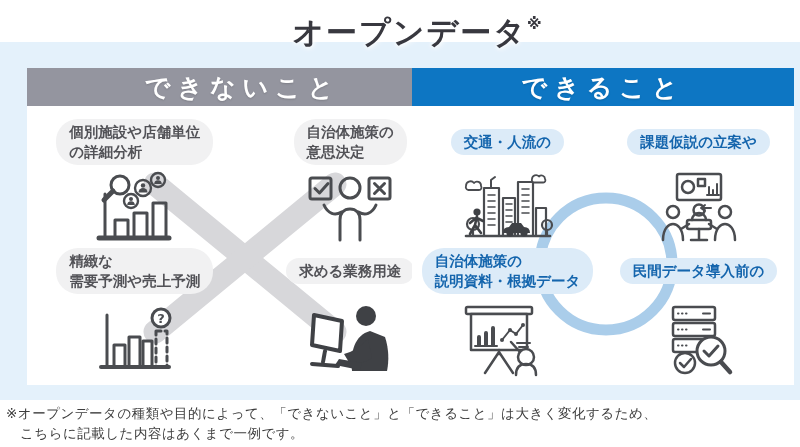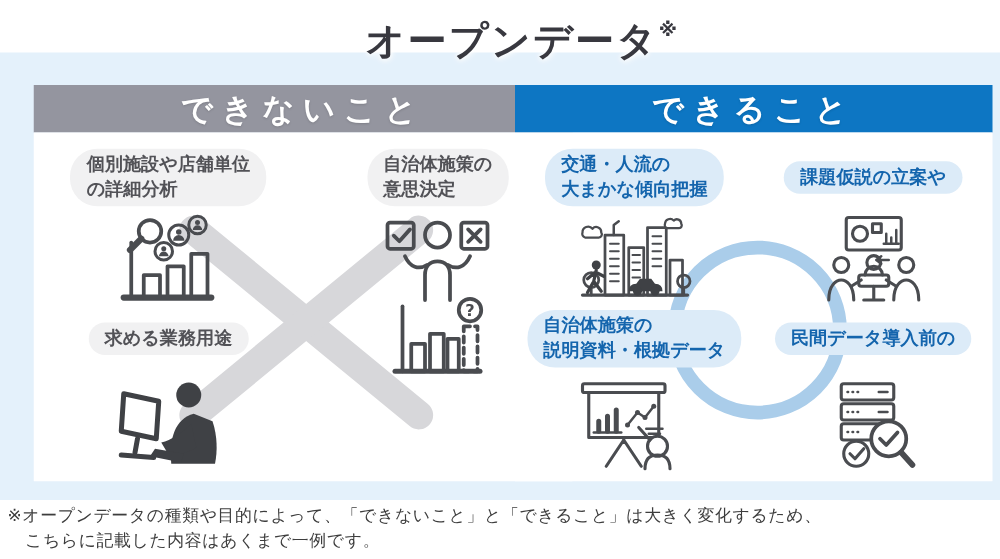--- a/index.html
+++ b/index.html
@@ -104,20 +104,24 @@
             <rect x="67" y="8" width="21" height="21" rx="2"></rect>
             <path d="M72.5 13.5 l10 10 M82.5 13.5 l-10 10"></path>
             <circle cx="48" cy="18" r="10"></circle>
             <path d="M38 70 V50 c0-7 4-11 10-11 s10 4 10 11 v20"></path>
             <path d="M39.5 42 C33 46 26 44 22 35"></path>
             <path d="M56.5 42 C63 46 70 44 74 35"></path>
           </svg>
         </div>
 
         <div class="pill">
+          <div>精緻な</div>
+          <div>需要予測や売上予測</div>
+        </div>
+        <div class="pill">
           <div>求める業務用途</div>
         </div>
 
         <div class="icon-box">
           <svg viewBox="0 0 96 84" class="ico" stroke-width="3">
             <path d="M20 16 V68"></path>
             <path d="M14 68 H82" stroke-width="4"></path>
             <rect x="27" y="46" width="11" height="22"></rect>
             <rect x="42" y="38" width="11" height="30"></rect>
             <rect x="56" y="42" width="9" height="26"></rect>
@@ -148,21 +152,20 @@
   <div class="panel right">
     <div class="panel-header">できること</div>
     <div class="panel-body">
       <svg class="overlay" width="382" height="279" viewBox="0 0 382 279">
         <circle cx="194" cy="158" r="66" stroke="#aacdea" stroke-width="11" fill="none"></circle>
       </svg>
       <div class="cells">
 
         <div class="pill">
           <div>交通・人流の</div>
-          <div>大まかな傾向把握</div>
         </div>
         <div class="pill">
           <div>課題仮説の立案や</div>
         </div>
 
         <div class="icon-box">
           <svg viewBox="0 0 96 84" class="ico" stroke-width="2.2">
             <path d="M6 66 H90" stroke-width="2.6"></path>
             <rect x="24" y="18" width="15" height="48"></rect>
             <path d="M28 25 h7 M28 31 h7 M28 37 h7 M28 43 h7 M28 49 h7 M28 55 h7" stroke-width="1.6"></path>

